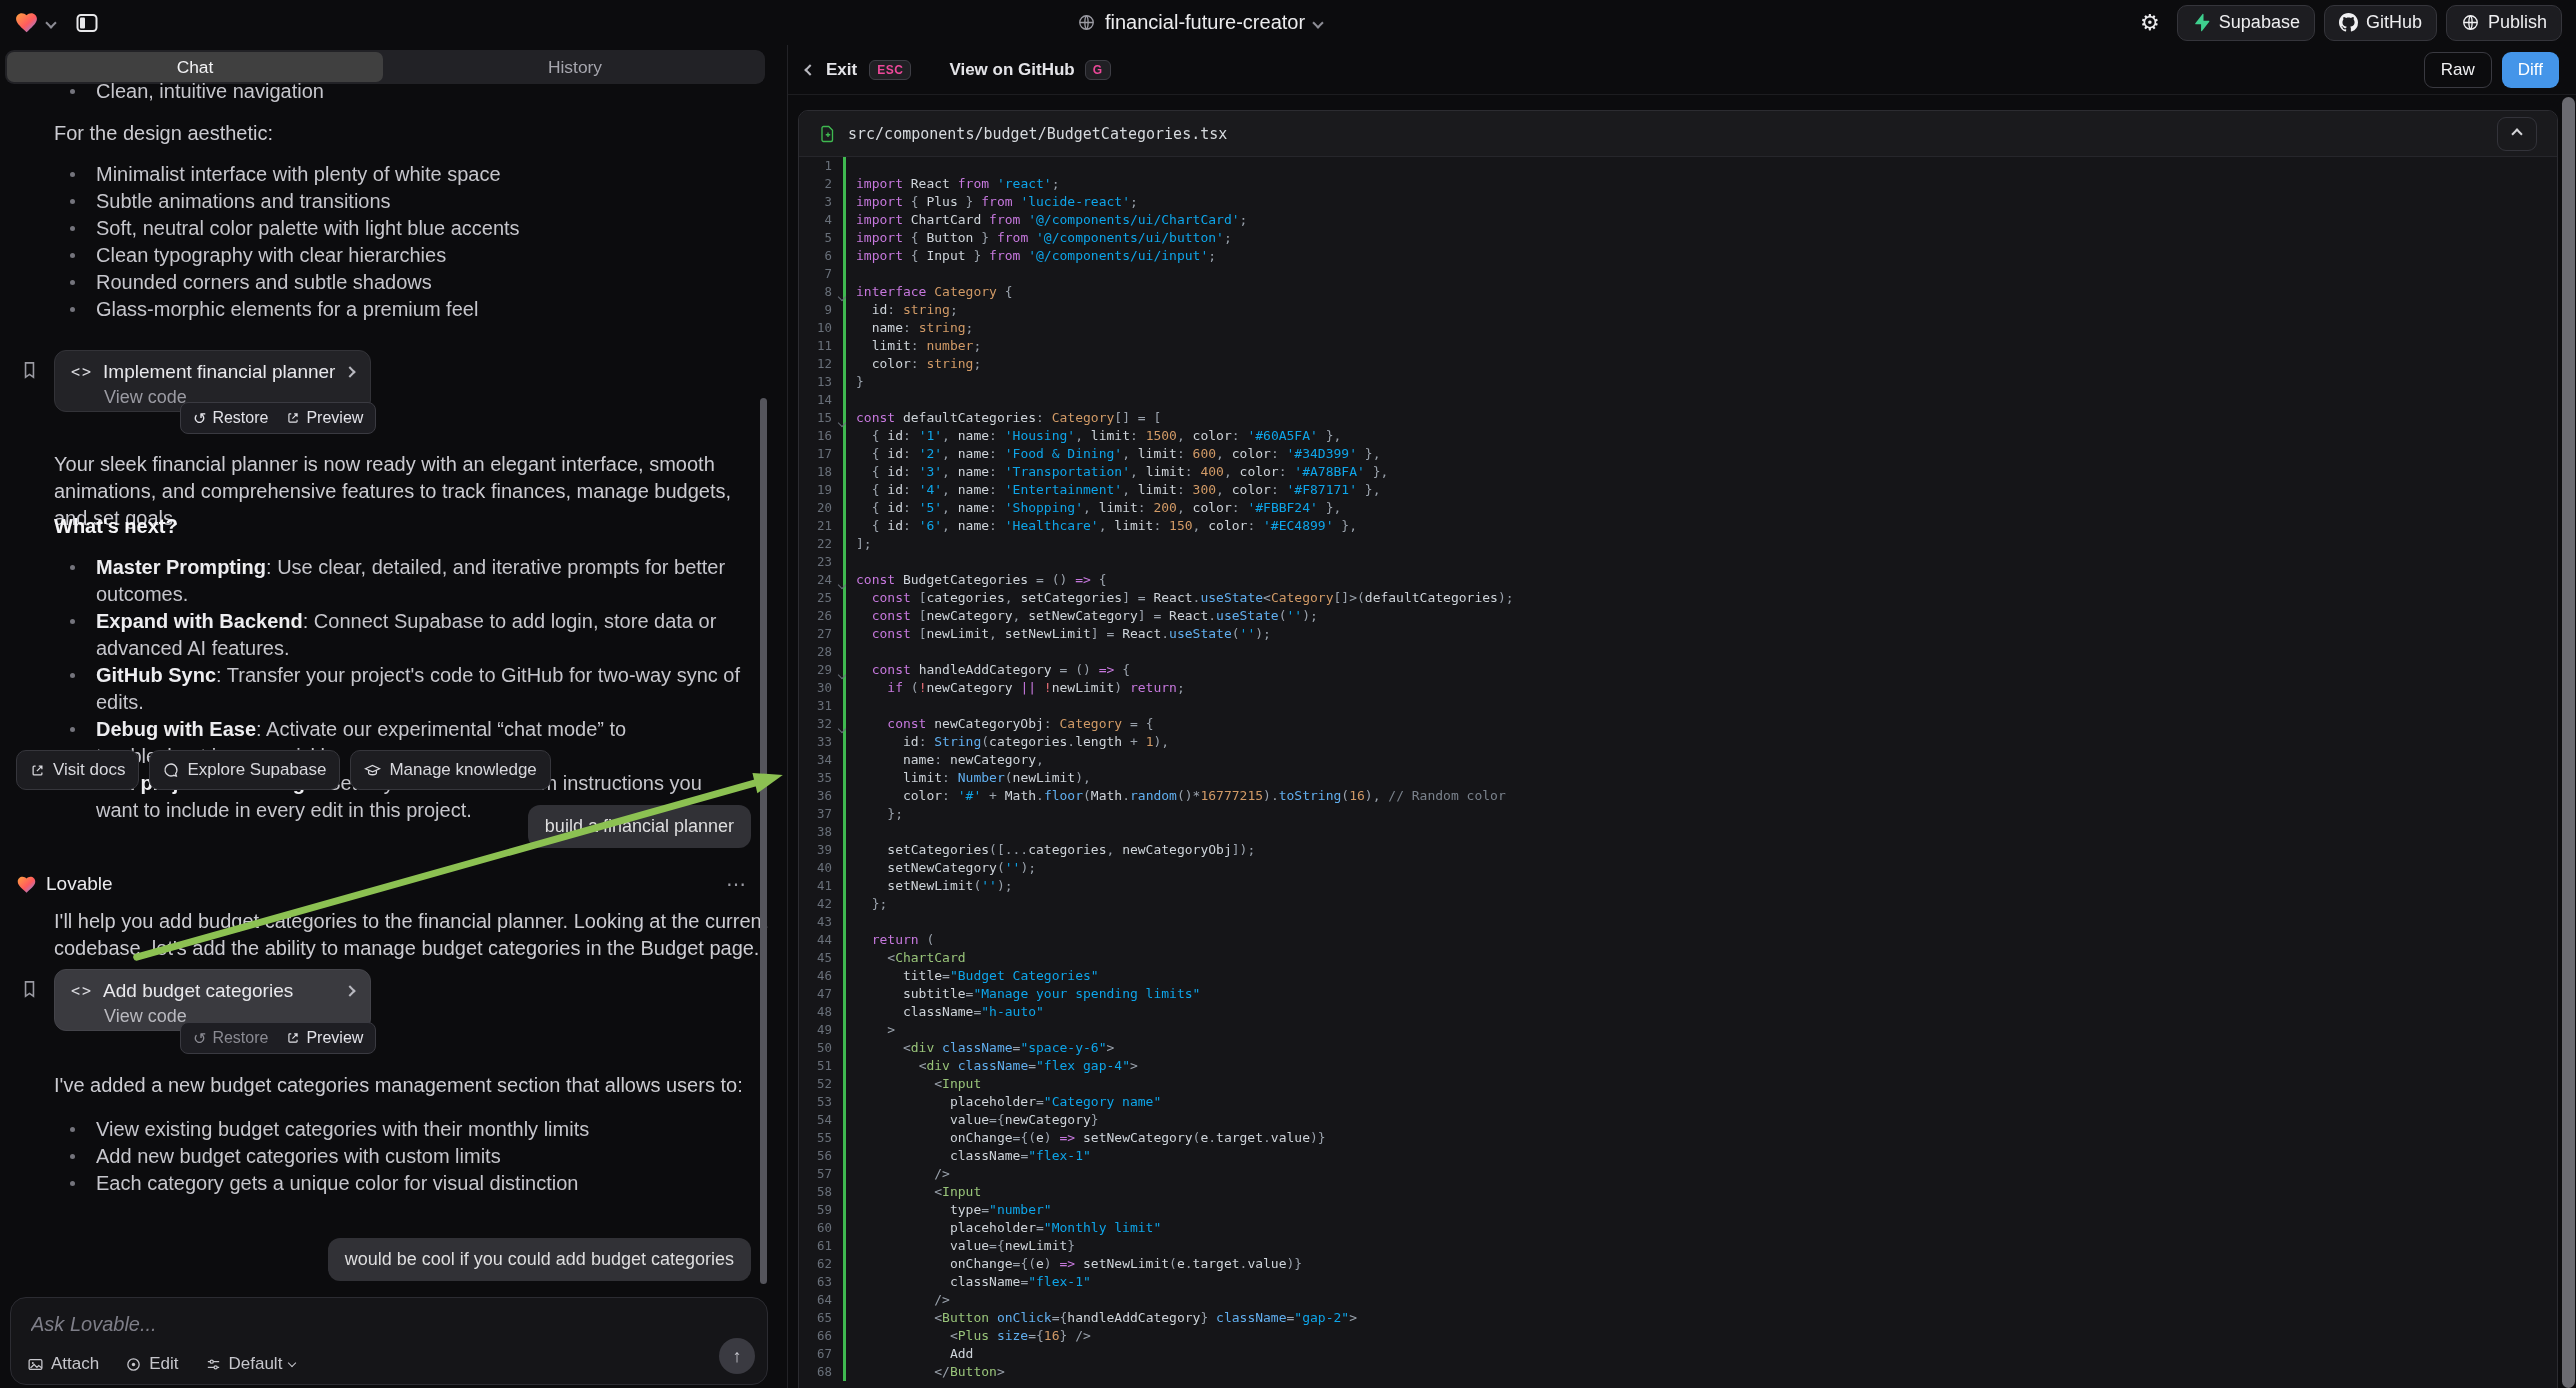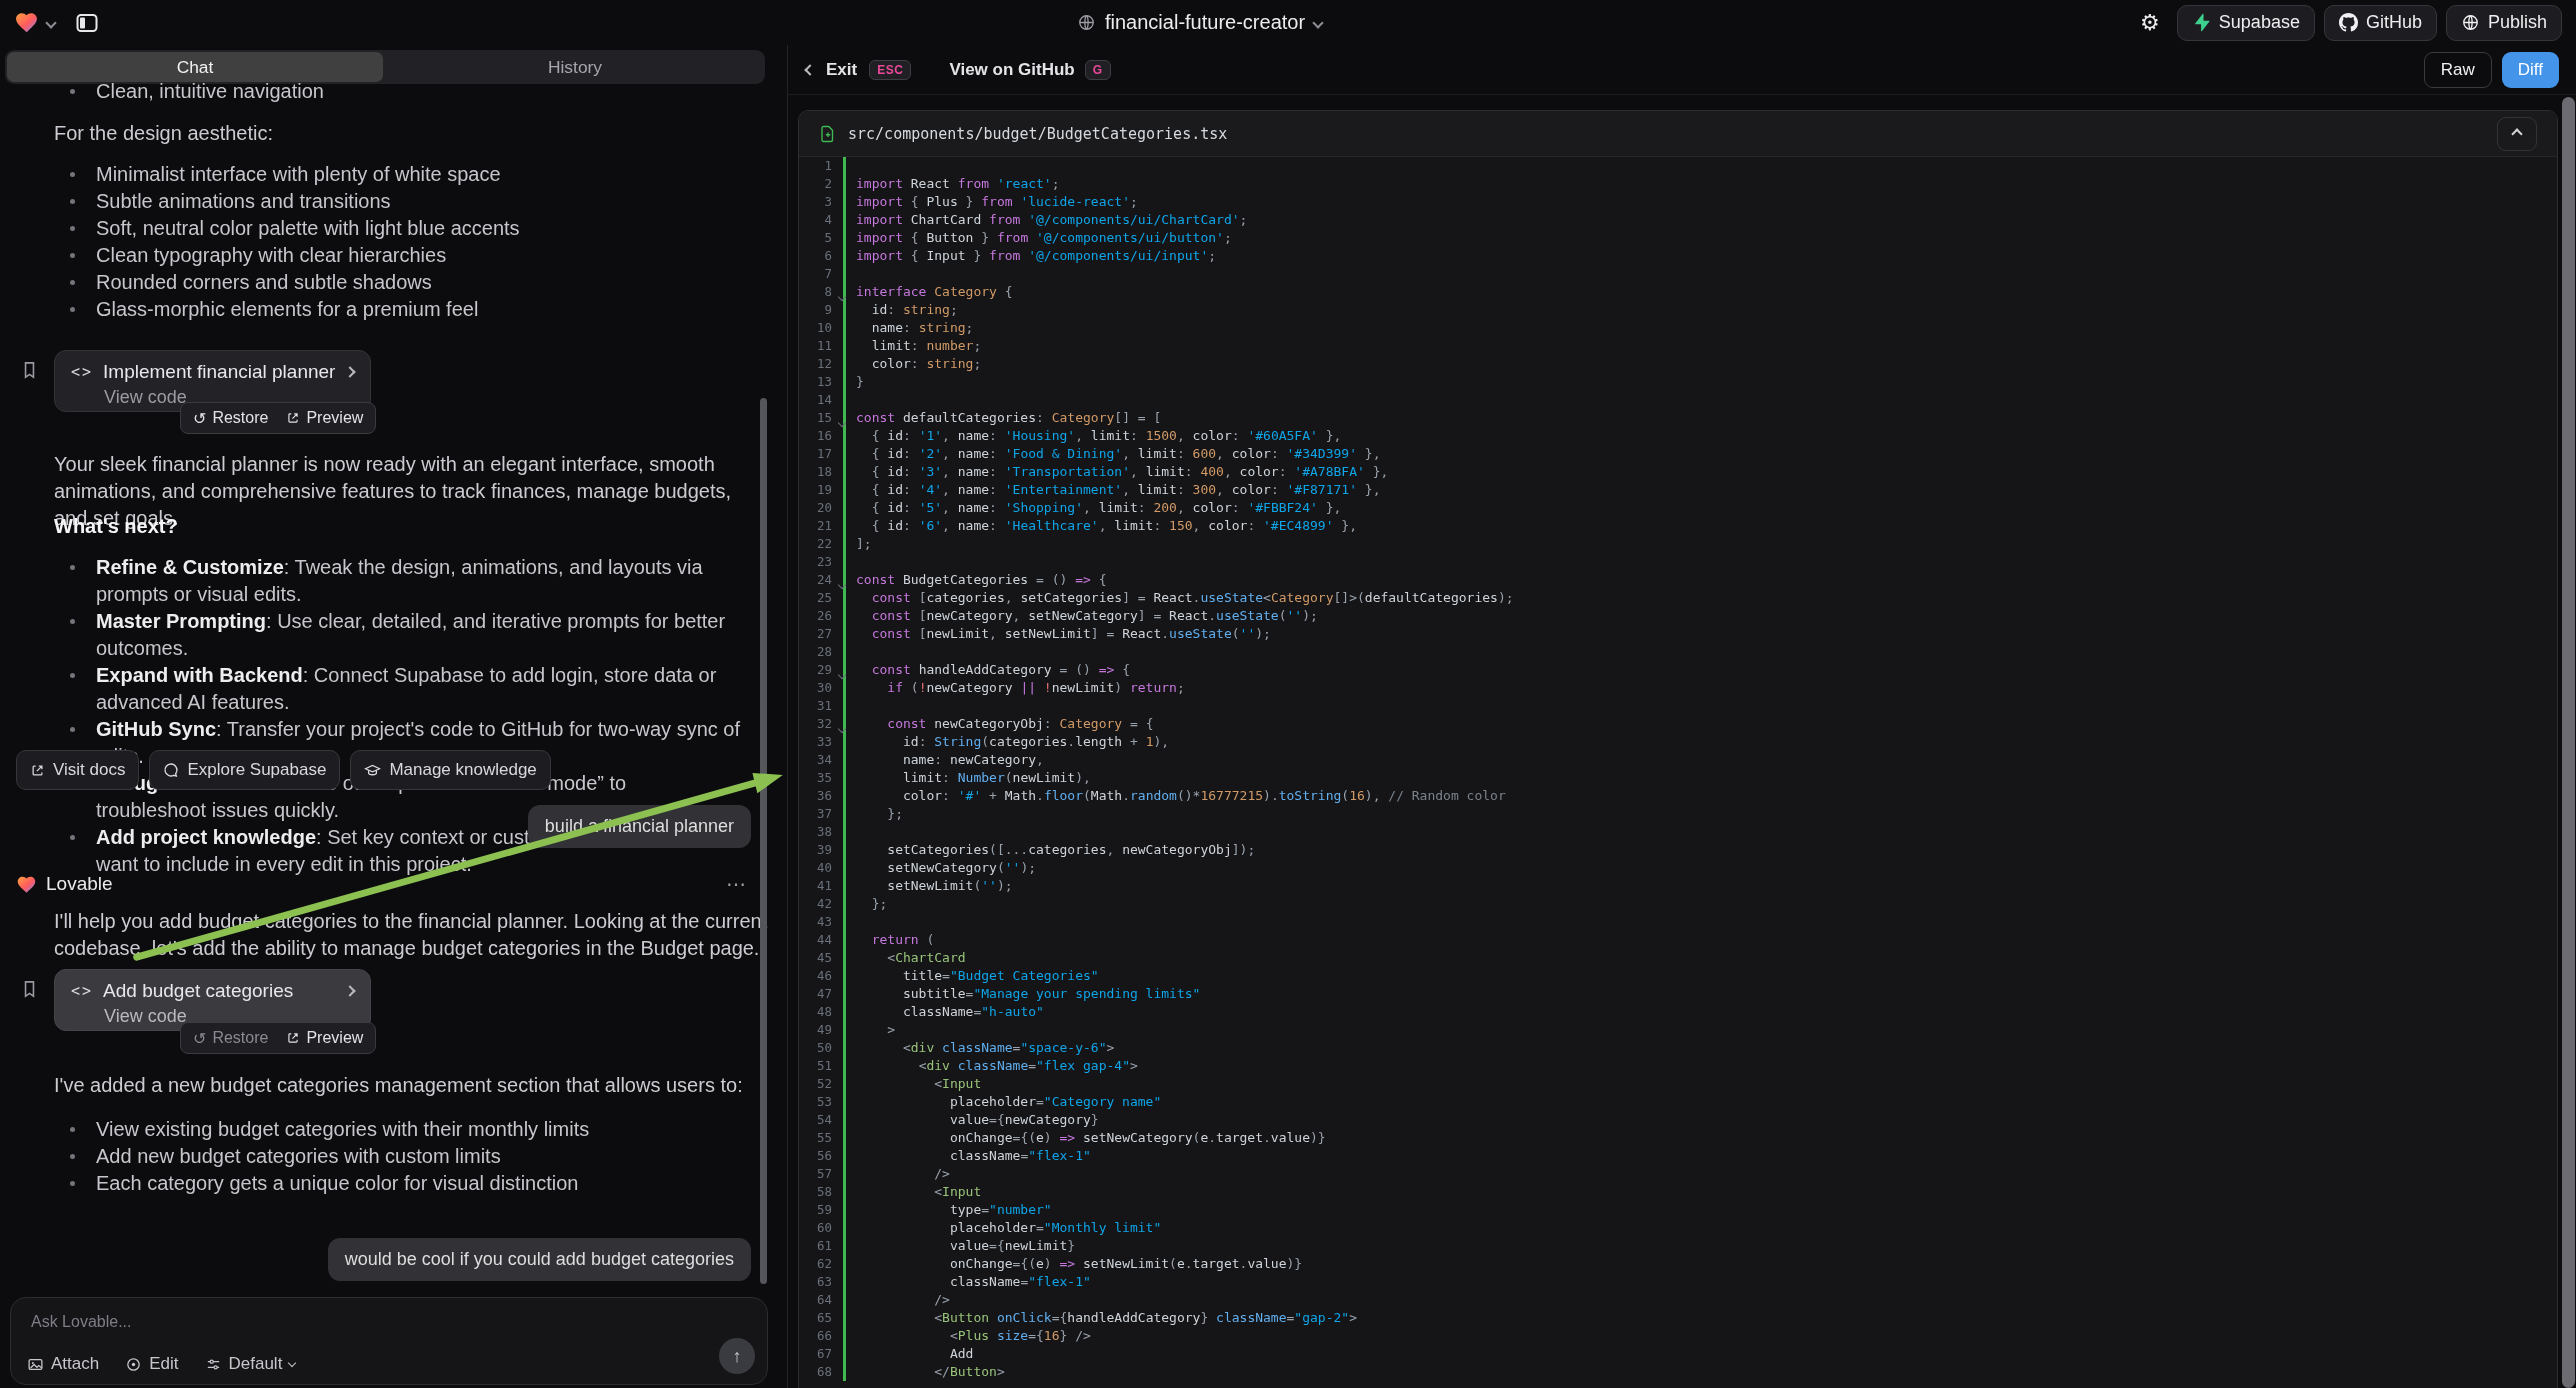--- a/index.html
+++ b/index.html
@@ -52,21 +52,21 @@
 
   .chip-row{position:absolute;left:0;right:21px;text-align:right;}
   .chip{display:inline-block;background:#313136;border-radius:12px;padding:11px 17px;font-size:18px;color:#dededf;}
 
   .lovable-row{position:absolute;left:16px;right:24px;display:flex;align-items:center;gap:9px;font-size:19px;color:#ebebee;}
   .dots{margin-left:auto;color:#9a9aa2;font-size:20px;letter-spacing:2px;cursor:pointer;}
 
   .scroll-thumb{position:absolute;left:760px;top:353px;width:7px;height:886px;border-radius:4px;background:#55555c;}
 
   .ask-box{position:absolute;left:10px;right:4px;top:1252px;height:88px;background:#151518;border:1px solid #2c2c32;border-radius:16px;box-sizing:border-box;}
-  .ask-input{position:absolute;left:18px;top:14px;width:597px;background:transparent;border:none;outline:none;font-family:"Liberation Sans",sans-serif;font-size:16px;color:#f0abfc;}
+  .ask-input{position:absolute;left:18px;top:14px;width:597px;background:transparent;border:none;outline:none;font-family:"Liberation Sans",sans-serif;font-size:20px;color:#f0abfc;font-style:italic;}
   .ask-input::placeholder{color:#7e7e88;}
   .ask-actions{position:absolute;left:16px;bottom:10px;display:flex;gap:26px;align-items:center;font-size:17px;color:#c6c6cc;}
   .ask-act{display:flex;align-items:center;gap:7px;cursor:pointer;}
   .send-btn{position:absolute;right:12px;bottom:10px;width:36px;height:36px;border-radius:50%;background:#3a3a41;display:flex;align-items:center;justify-content:center;color:#c9c9d0;font-size:18px;cursor:pointer;}
 
   .arrow-svg{position:absolute;left:0;top:45px;width:797px;height:1343px;pointer-events:none;z-index:5;}
 
   
   .right-panel{position:absolute;left:787px;top:45px;width:1789px;height:1343px;border-left:1px solid #232327;}
   .rp-header{position:absolute;left:0;right:0;top:0;height:50px;display:flex;align-items:center;padding:0 18px;border-bottom:1px solid #1d1d20;box-sizing:border-box;color:#e4e4e8;font-size:17px;}
@@ -216,21 +216,20 @@
       <span>Preview</span>
       </span>
   </div>
 
   <div class="blk para" style="top:406px;">Your sleek financial planner is now ready with an elegant interface, smooth animations, and comprehensive features to track finances, manage budgets, and set goals.</div>
 
   <div class="blk h-bold" style="top:470px;">What's next?</div>
 
   <div class="blk" style="top:509px;width:703px;">
 
-      <div class="bullet-item"><span class="dot"></span><b>Refine &amp; Customize</b><span>: Tweak the design, animations, and layouts via prompts or visual edits.</span></div>
 
       <div class="bullet-item"><span class="dot"></span><b>Master Prompting</b><span>: Use clear, detailed, and iterative prompts for better outcomes.</span></div>
 
       <div class="bullet-item"><span class="dot"></span><b>Expand with Backend</b><span>: Connect Supabase to add login, store data or advanced AI features.</span></div>
 
       <div class="bullet-item"><span class="dot"></span><b>GitHub Sync</b><span>: Transfer your project's code to GitHub for two-way sync of edits.</span></div>
 
       <div class="bullet-item"><span class="dot"></span><b>Debug with Ease</b><span>: Activate our experimental “chat mode” to troubleshoot issues quickly.</span></div>
 
       <div class="bullet-item"><span class="dot"></span><b>Add project knowledge</b><span>: Set key context or custom instructions you want to include in every edit in this project.</span></div>

